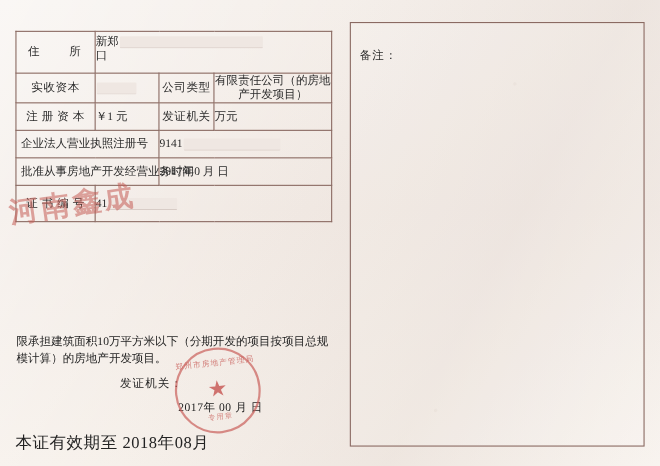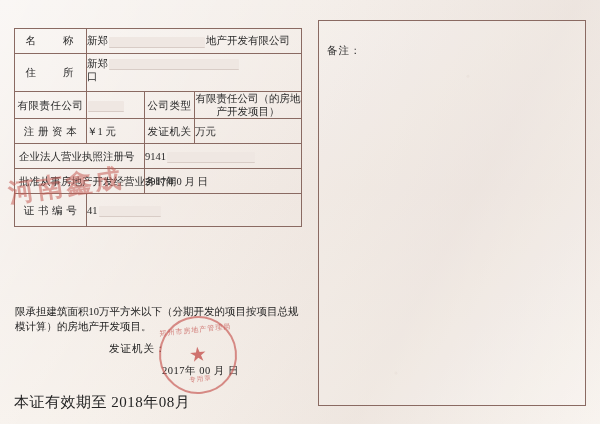--- a/index.html
+++ b/index.html
@@ -228,37 +228,31 @@
 
     <table class="form-table">
       <colgroup>
         <col style="width:72px">
         <col style="width:58px">
         <col style="width:50px">
         <col style="width:107px">
       </colgroup>
       <tbody>
 
-        <tr>
-          <td class="lbl">名　　称</td>
-          <td class="val" colspan="3">
-            <span>新郑</span><span class="redact r-lg"></span><span>地产开发有限公司</span>
-          </td>
-        </tr>
 
         <tr>
           <td class="lbl">住　　所</td>
           <td class="val" colspan="3" style="height:34px; vertical-align:top; padding-top:3px;">
             <span>新郑</span><span class="redact r-lg" style="width:130px"></span><br>
             <span>口</span>
           </td>
         </tr>
 
         <tr>
-          <td class="lbl lbl-wide">有限责任公司</td>
+          <td class="lbl lbl-wide">实收资本</td>
           <td class="val">
             <span class="redact r-sm"></span>
           </td>
           <td class="lbl lbl-wide">公司类型</td>
           <td class="two-line">有限责任公司（的房地产开发项目）</td>
         </tr>
 
         <tr>
           <td class="lbl lbl-wide">注 册 资 本</td>
           <td class="val">￥1         元</td>

